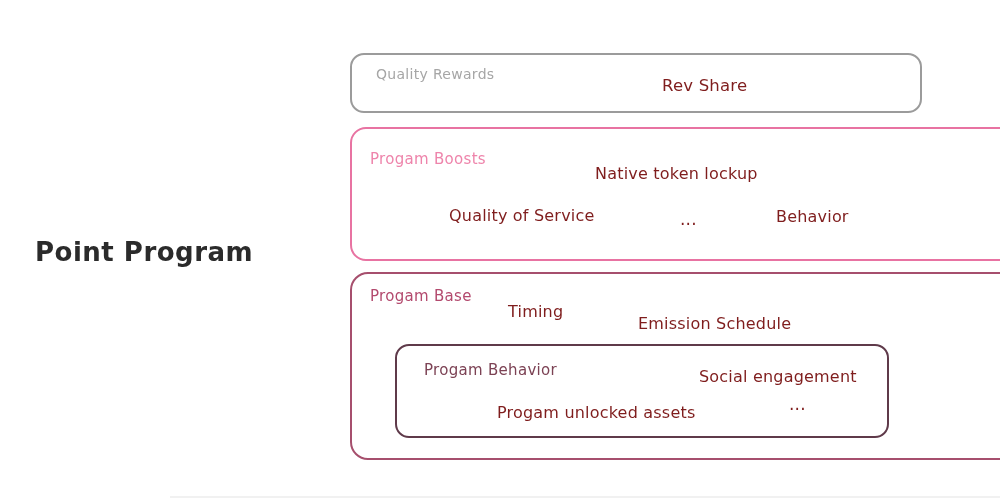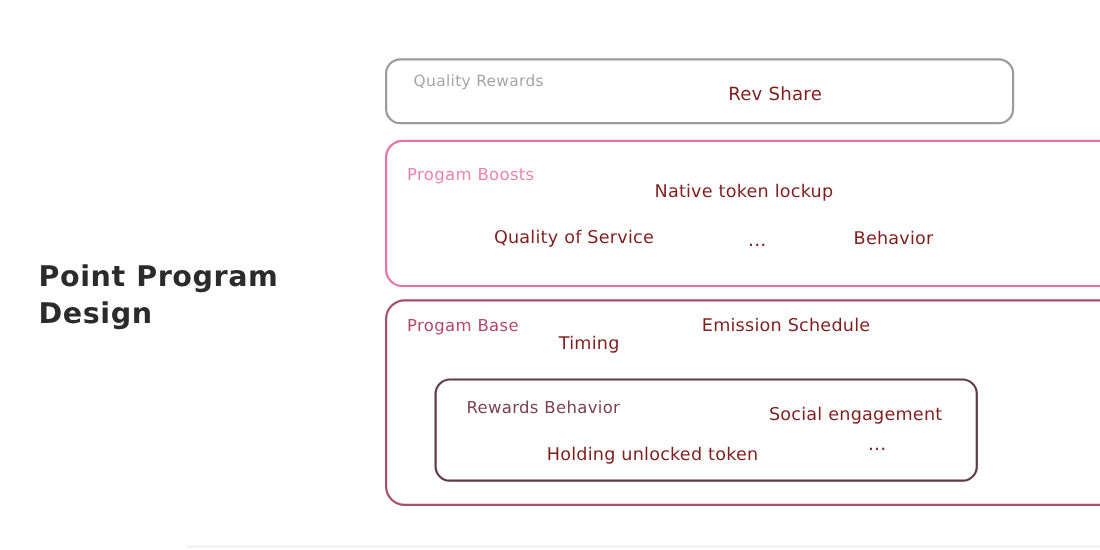--- a/index.html
+++ b/index.html
@@ -52,21 +52,21 @@
   .it-revshare { left: 310px; top: 21px; font-size: 16.5px; }
   
   .lbl-boosts  { left: 18px;  top: 21px; }
   .it-native   { left: 243px; top: 35px; }
   .it-quality  { left: 97px;  top: 77px; }
   .it-dots1    { left: 328px; top: 80px; font-size: 17px; }
   .it-referrals{ left: 424px; top: 78px; }
   
   .lbl-base    { left: 18px;  top: 13px; }
   .it-timing   { left: 156px; top: 28px; }
-  .it-emission { left: 286px; top: 12px; }
+  .it-emission { left: 286px; top: 40px; }
   
   .lbl-behavior{ left: 27px;  top: 15px; }
   .it-social   { left: 268px; top: 21px; margin-left: 34px; }
   .it-holding  { left: 100px; top: 57px; }
   .it-dots2    { left: 392px; top: 48px; font-size: 17px; }
   
   .bottom-line {
     position: absolute;
     left: 170px;
     top: 496px;
@@ -76,21 +76,20 @@
     opacity: 0.7;
   }
 </style>
 </head>
 <body>
 
 <div class="canvas">
 
   <div class="title">
     <div>Point Program</div>
-    <div>Design</div>
   </div>
 
   <div class="box box-rewards" style="border-color: rgb(155, 155, 155);">
     <span class="box-label lbl-rewards" style="color: rgb(166, 166, 166);">Quality Rewards</span>
     <span class="item it-revshare">Rev Share</span>
   </div>
 
   <div class="box box-boosts" style="border-color: rgb(232, 115, 162);">
     <span class="box-label lbl-boosts" style="color: rgb(238, 132, 171);">Progam Boosts</span>
     <span class="item it-quality">Quality of Service</span>
@@ -98,21 +97,21 @@
     <span class="item it-dots1">...</span>
     <span class="item it-referrals">Behavior</span>
   </div>
 
   <div class="box box-base" style="border-color: rgb(166, 79, 109);">
     <span class="box-label lbl-base" style="color: rgb(179, 74, 110);">Progam Base</span>
     <span class="item it-timing">Timing</span>
     <span class="item it-emission">Emission Schedule</span>
 
     <div class="box box-behavior" style="border-color: rgb(95, 58, 74);">
-      <span class="box-label lbl-behavior" style="color: rgb(124, 66, 84);">Rewards Behavior</span>
+      <span class="box-label lbl-behavior" style="color: rgb(124, 66, 84);">Progam Behavior</span>
       <span class="item it-social">Social engagement</span>
-      <span class="item it-holding">Holding unlocked token</span>
+      <span class="item it-holding">Progam unlocked assets</span>
       <span class="item it-dots2">...</span>
     </div>
   </div>
 
   <div class="bottom-line"></div>
 </div>
 
 </body></html>

